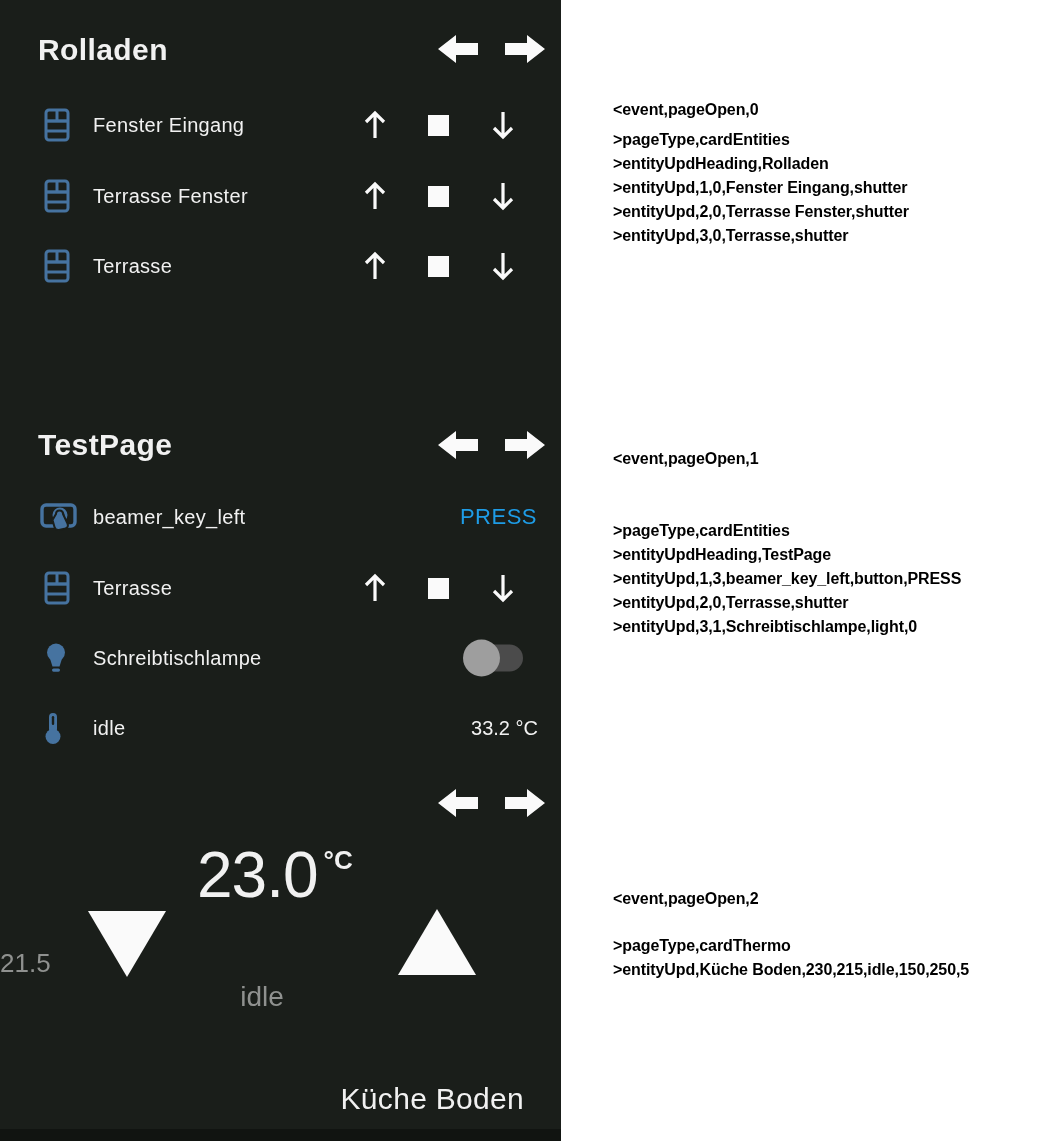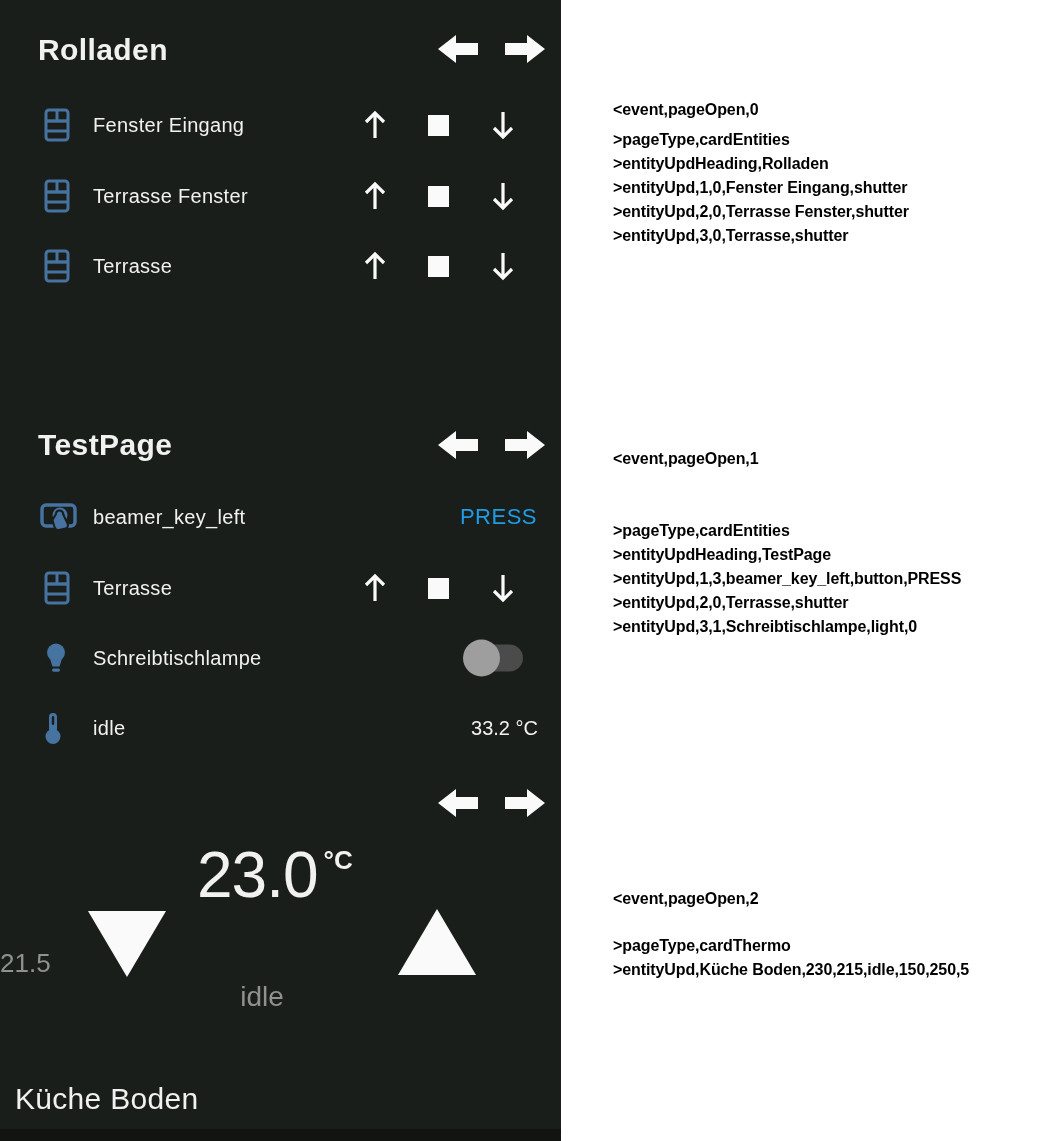--- a/index.html
+++ b/index.html
@@ -36,21 +36,21 @@
   .thermo-temp{position:absolute;left:197px;top:73px;display:flex;color:var(--text)}
   .temp-num{font-size:64px;font-weight:400;line-height:1;letter-spacing:-1px}
   .temp-unit{font-size:26px;font-weight:700;margin-left:6px;margin-top:2px}
   .tri-btn{position:absolute;cursor:pointer}
   .tri-down{left:86px;top:139px}
   .tri-up{left:396px;top:137px}
   .setpoint{position:absolute;left:0;top:178px;width:524px;text-align:left;
             font-size:26px;color:var(--muted)}
   .hvac{position:absolute;left:0;top:211px;width:524px;text-align:center;
         font-size:28px;color:var(--muted)}
-  .thermo-title{position:absolute;left:15px;top:312px;width:524px;text-align:left;
+  .thermo-title{position:absolute;left:0;top:312px;width:524px;text-align:right;
         font-size:30px;color:var(--text);letter-spacing:.3px}
   .panel-footer{position:absolute;bottom:0;left:0;width:100%;height:12px;background:#111411}
   .log{position:absolute;left:613px;top:0;width:425px;color:#000;font-weight:700;
        font-size:16px;line-height:24px;letter-spacing:-.1px;white-space:nowrap}
   .log-block{position:absolute;left:0}
 </style>
 </head>
 <body>
 
 <svg width="0" height="0" style="position:absolute">

